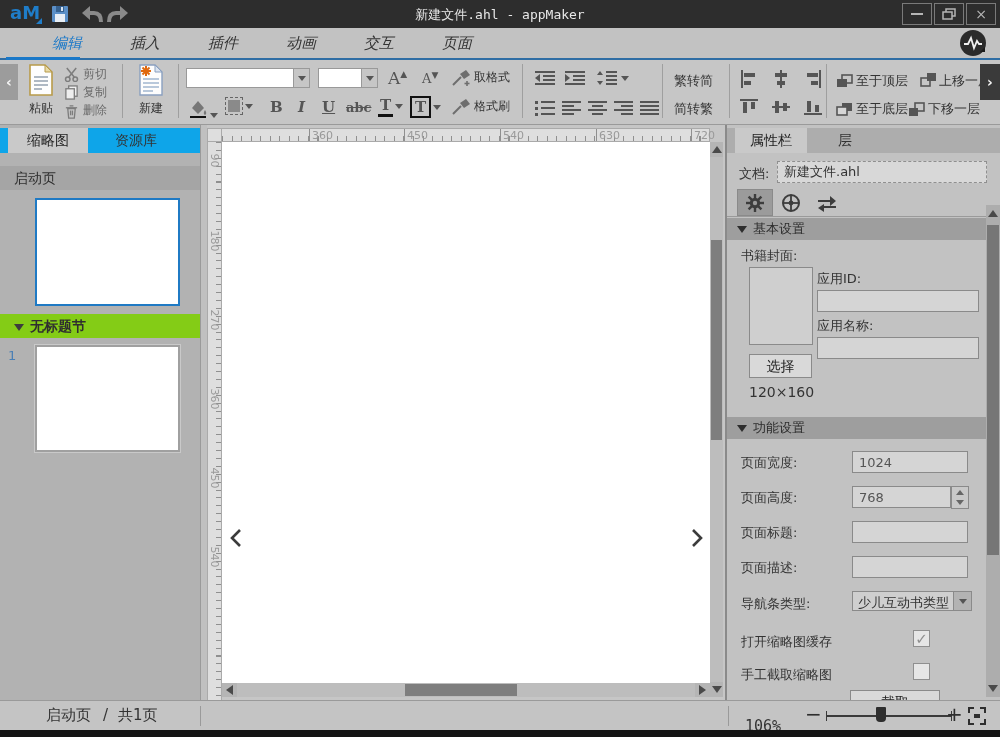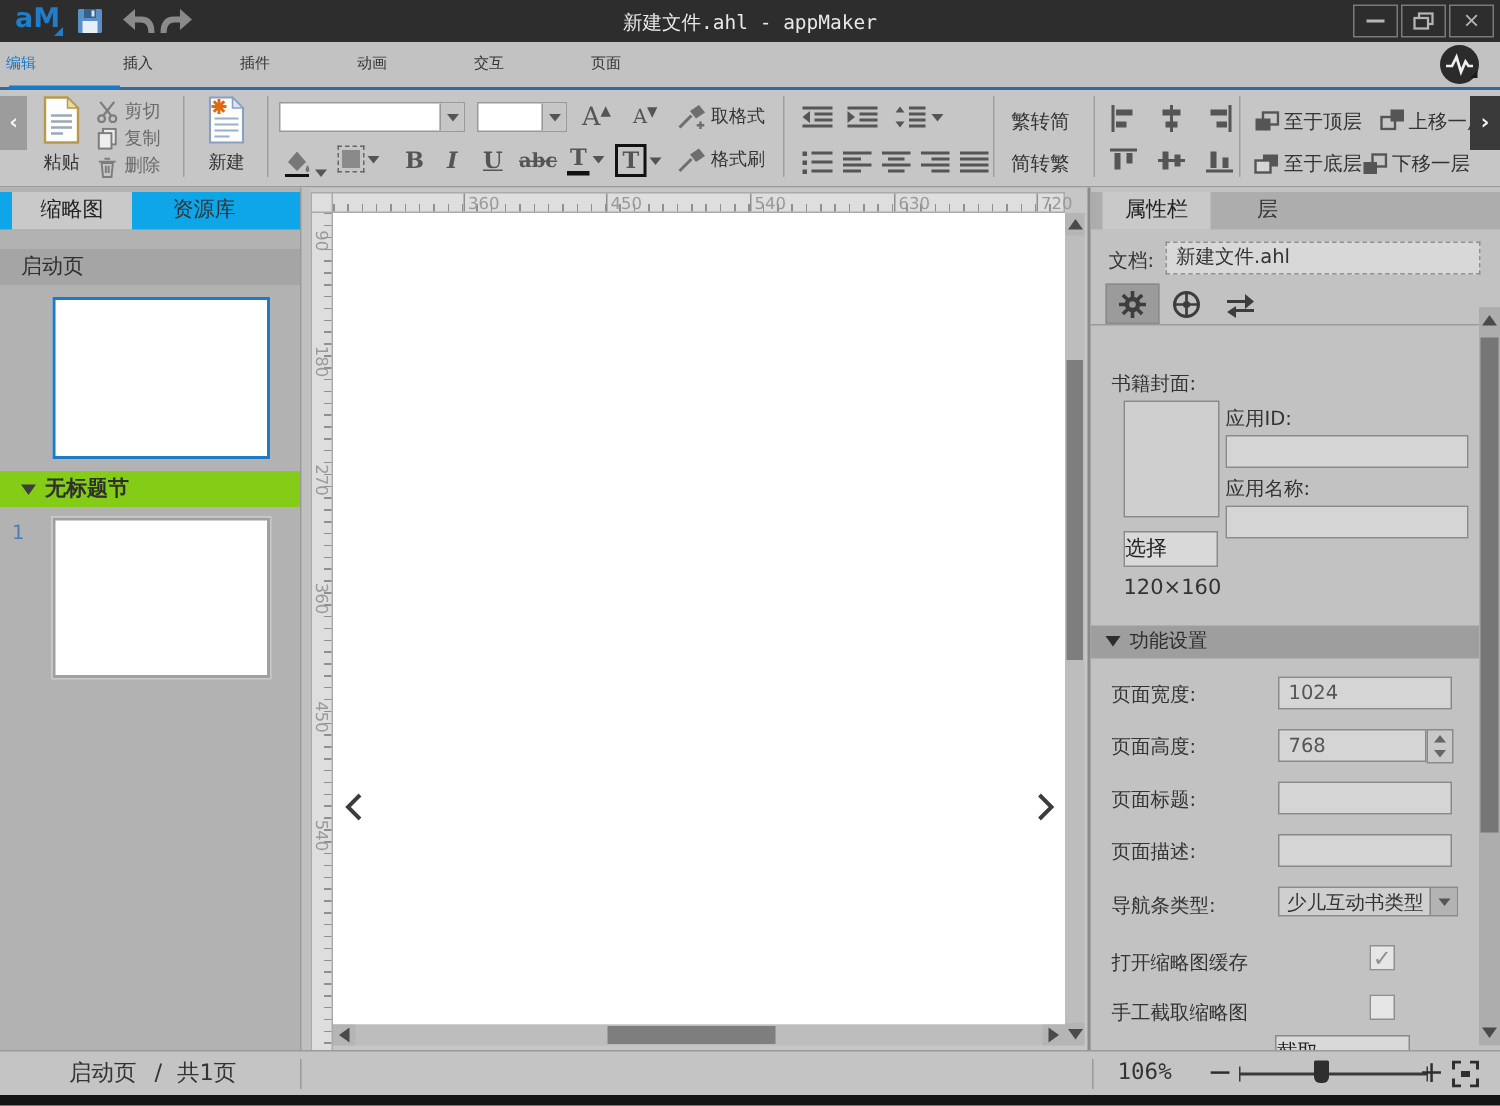--- a/index.html
+++ b/index.html
@@ -18,21 +18,21 @@
                color:#e8e8e8; font-size:13px; font-family:"DejaVu Sans Mono", monospace; }
   .win-btns { position:absolute; right:4px; top:3px; display:flex; gap:2px; }
   .win-btn { width:30px; height:22px; border:1px solid #7a7a7a; display:flex;
              align-items:center; justify-content:center; color:#b5b5b5; font-size:14px; }
   .min-glyph { width:12px; height:2px; background:#b5b5b5; }
 
   
   .tabbar { position:absolute; left:0; top:28px; width:1000px; height:32px;
             background:#c2c2c2; border-bottom:2px solid #2e6da4; }
   .tabs { display:flex; height:30px; padding-left:4px; }
-  .tab { width:78px; text-align:left; line-height:30px; font-size:10px; color:#333; position:relative; }
+  .tab { width:78px; text-align:right; line-height:30px; font-size:15px; color:#333; position:relative;font-style:italic; }
   .tab.active { color:#1a78c8; }
   .tab.active::after { content:""; position:absolute; left:2px; right:2px; bottom:-2px;
                        height:3px; background:#1a78c8; }
   .brand-circle { position:absolute; right:14px; top:2px; width:26px; height:26px; }
 
   
   .toolbar { position:absolute; left:0; top:60px; width:1000px; height:65px;
              background:#c6c6c6; border-bottom:1px solid #9a9a9a; }
   .tdiv { position:absolute; top:4px; height:54px; width:1px; background:#9f9f9f; }
   .tlabel { font-size:12px; color:#333; text-align:center; }
@@ -108,21 +108,21 @@
                 font-size:13px; line-height:22px; padding-left:10px; color:#2d2d2d; }
   .flabel { position:absolute; font-size:13px; color:#333; }
   .finput { position:absolute; height:22px; background:#d5d5d5; border:1px solid #8a8a8a;
             font-size:13px; color:#555; padding:0 6px; font-family:"DejaVu Sans",sans-serif; }
   .dashed-input { position:absolute; height:22px; background:#d8d8d8; border:1px dashed #8f8f8f;
                   font-size:13px; color:#333; line-height:20px; padding:0 6px; }
   .icon-btn { position:absolute; top:64px; width:36px; height:27px; display:flex;
               align-items:center; justify-content:center; }
   .icon-btn.pressed { background:#9b9b9b; border:1px solid #8a8a8a; }
   .pbtn { position:absolute; background:#d9d9d9; border:1px solid #8a8a8a; font-size:14px;
-          color:#222; text-align:left; }
+          color:#222; text-align:center; }
   .spinner { position:absolute; width:18px; height:23px; background:#c9c9c9; border:1px solid #8a8a8a;
              display:flex; flex-direction:column; align-items:center; justify-content:space-around; }
   .spin-tri-u { width:0;height:0;border-left:4px solid transparent;border-right:4px solid transparent;border-bottom:5px solid #666; }
   .spin-tri-d { width:0;height:0;border-left:4px solid transparent;border-right:4px solid transparent;border-top:5px solid #666; }
   .dropdown { position:absolute; height:20px; background:#cfcfcf; border:1px solid #8a8a8a; display:flex; }
   .dropdown .val { flex:1; font-size:13px; line-height:22px; padding-left:5px; color:#333; }
   .dropdown .dd { width:18px; background:#b3b3b3; border-left:1px solid #8a8a8a;
                   display:flex; align-items:center; justify-content:center; }
   .checkbox { position:absolute; width:17px; height:17px; background:#e6e6e6; border:1px solid #8f8f8f;
               display:flex; align-items:center; justify-content:center; color:#8f8f8f;
@@ -600,20 +600,23 @@
           </svg>
       </div>
       <div class="icon-btn" style="left:82px;">
         <svg width="22" height="18" viewBox="0 0 22 18">
             <path d="M2 6 H14 V2 L20 7 L14 12 V8 H2 Z" fill="#3d3d3d"></path>
             <path d="M20 12 H8 V10 L2 14 L8 18 V14 H20 Z" fill="#3d3d3d"></path>
           </svg>
       </div>
       <div class="abs" style="left:0;top:91px;width:261px;height:1px;background:#9a9a9a;"></div>
 
+      <div class="sec-header" style="top:93px;">
+        <span class="tri-down-s" style="border-top-color:#2d2d2d;"></span><span>基本设置</span>
+      </div>
       <span class="flabel" style="left:14px;top:122px;">书籍封面:</span>
       <div class="abs" style="left:22px;top:142px;width:64px;height:78px;background:#cfcfcf;border:1px solid #8a8a8a;"></div>
       <span class="flabel" style="left:90px;top:145px;">应用ID:</span>
       <input class="finput" style="left: 90px; top: 165px; width: 162px;">
       <span class="flabel" style="left:90px;top:192px;">应用名称:</span>
       <input class="finput" style="left: 90px; top: 212px; width: 162px;">
       <div class="pbtn" style="left:22px;top:229px;width:63px;height:24px;line-height:22px;">选择</div>
       <span class="flabel" style="left:22px;top:259px;font-size:14px;">120×160</span>
 
       <div class="sec-header" style="top:292px;">
@@ -659,21 +662,21 @@
       </div>
     </div>
   </div>
 
   <div class="statusbar">
     <span class="abs" style="left:46px;top:5px;">启动页</span>
     <span class="abs" style="left:103px;top:5px;">/</span>
     <span class="abs" style="left:118px;top:5px;">共1页</span>
     <span class="sdiv" style="left:200px;"></span>
     <span class="sdiv" style="left:728px;"></span>
-    <span class="abs" style="left:745px;top:4px;font-family:'DejaVu Sans Mono',monospace;text-align:center;">106%</span>
+    <span class="abs" style="left:745px;top:16px;font-family:'DejaVu Sans Mono',monospace;text-align:center;">106%</span>
     <span class="zoom-sign" style="left:805px;">−</span>
     <div class="zoom-track" style="left:826px;width:126px;">
       <div class="zoom-thumb" style="left:50px;"></div>
     </div>
     <span class="zoom-sign" style="left:946px;">+</span>
     <span class="abs" style="left:968px;top:6px;">
       <svg width="18" height="18" viewBox="0 0 18 18">
           <g fill="none" stroke="#2e2e2e" stroke-width="2">
             <path d="M1 6 V1 H6"></path>
             <path d="M12 1 H17 V6"></path>

